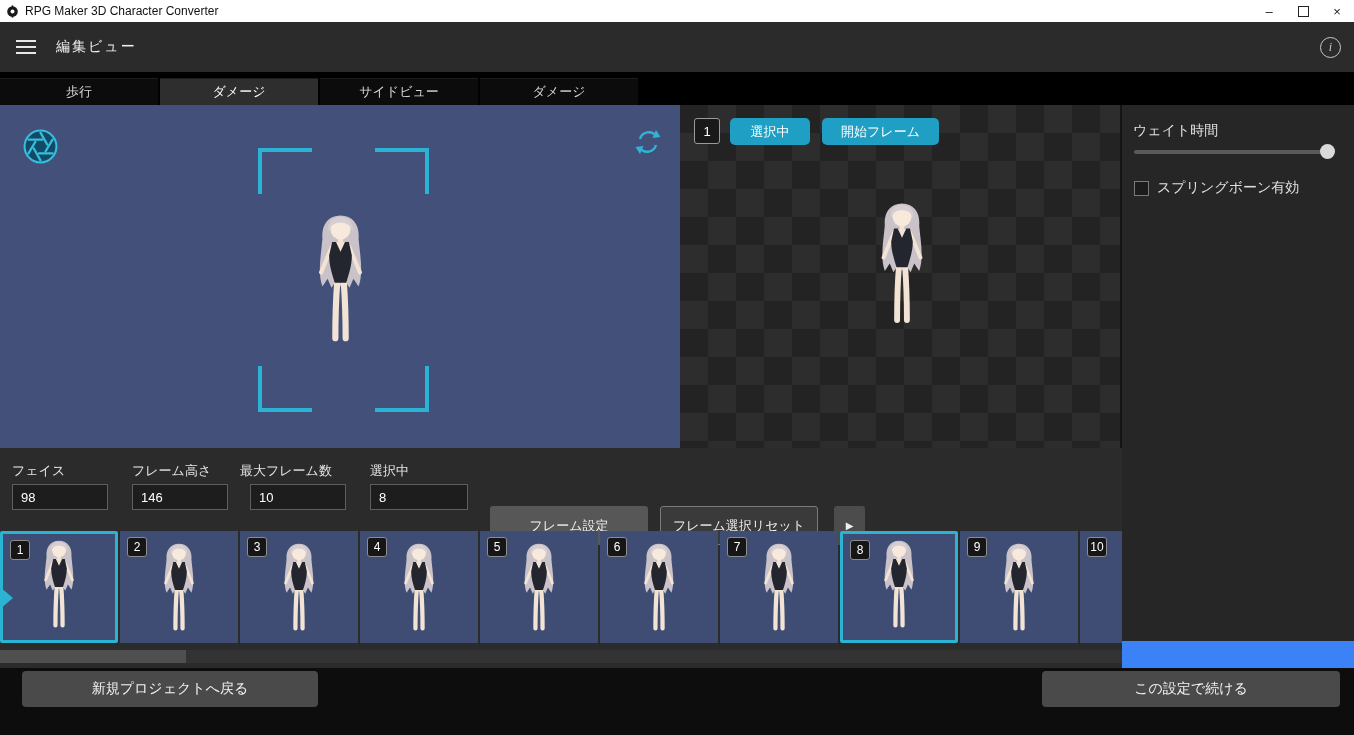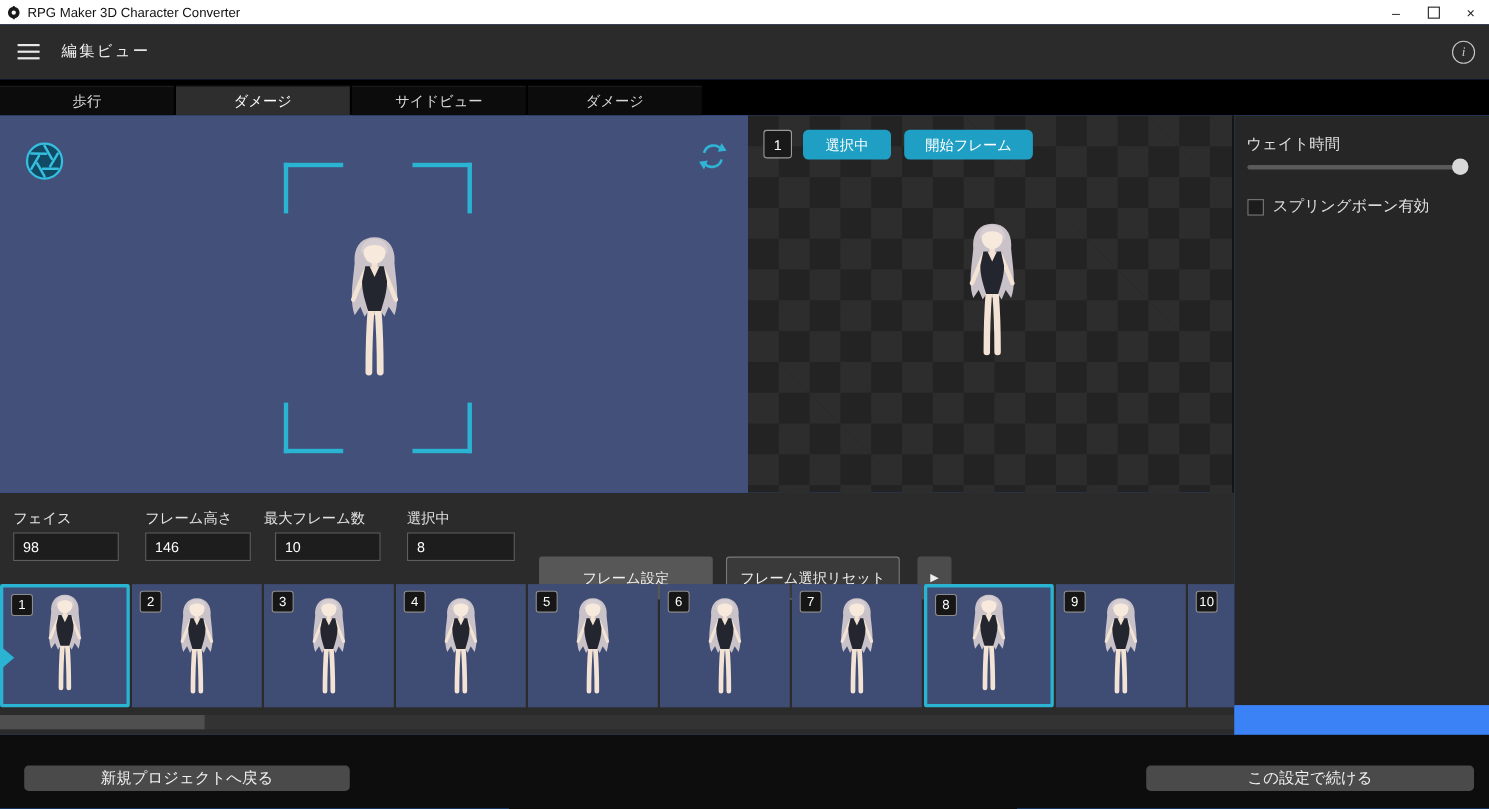--- a/index.html
+++ b/index.html
@@ -91,21 +91,21 @@
          border-radius:3px;color:#fff;font-size:12px;display:flex;align-items:center;justify-content:center;box-sizing:border-box;}
   .thumb{position:absolute;left:50%;transform:translateX(-50%);bottom:3px;width:60px;height:98px;}
   .frame-marker{position:absolute;left:0;top:57px;width:0;height:0;z-index:5;
                 border-left:13px solid #2bb3d3;border-top:11px solid transparent;border-bottom:11px solid transparent;}
 
   .hscroll{position:absolute;left:0;top:202px;width:1122px;height:13px;background:#333;}
   .hthumb{position:absolute;left:0;top:0;width:186px;height:13px;background:#4f4f4f;cursor:default;}
 
   
   .footer{position:absolute;left:0;top:668px;width:1354px;height:67px;background:#0d0d0d;}
-  .foot-btn{position:absolute;top:28px;height:23px;background:#4a4a4a;border-radius:4px;color:#f2f2f2;
+  .foot-btn{position:absolute;top:3px;height:36px;background:#4a4a4a;border-radius:4px;color:#f2f2f2;
             font-size:14px;display:flex;align-items:center;justify-content:center;cursor:default;}
   .fb-back{left:22px;width:296px;}
   .fb-next{left:1042px;width:298px;}
 </style>
 </head>
 <body>
 
 <svg width="0" height="0" style="position:absolute" aria-hidden="true">
   <defs>
     <symbol id="chara" viewBox="0 0 60 110">

